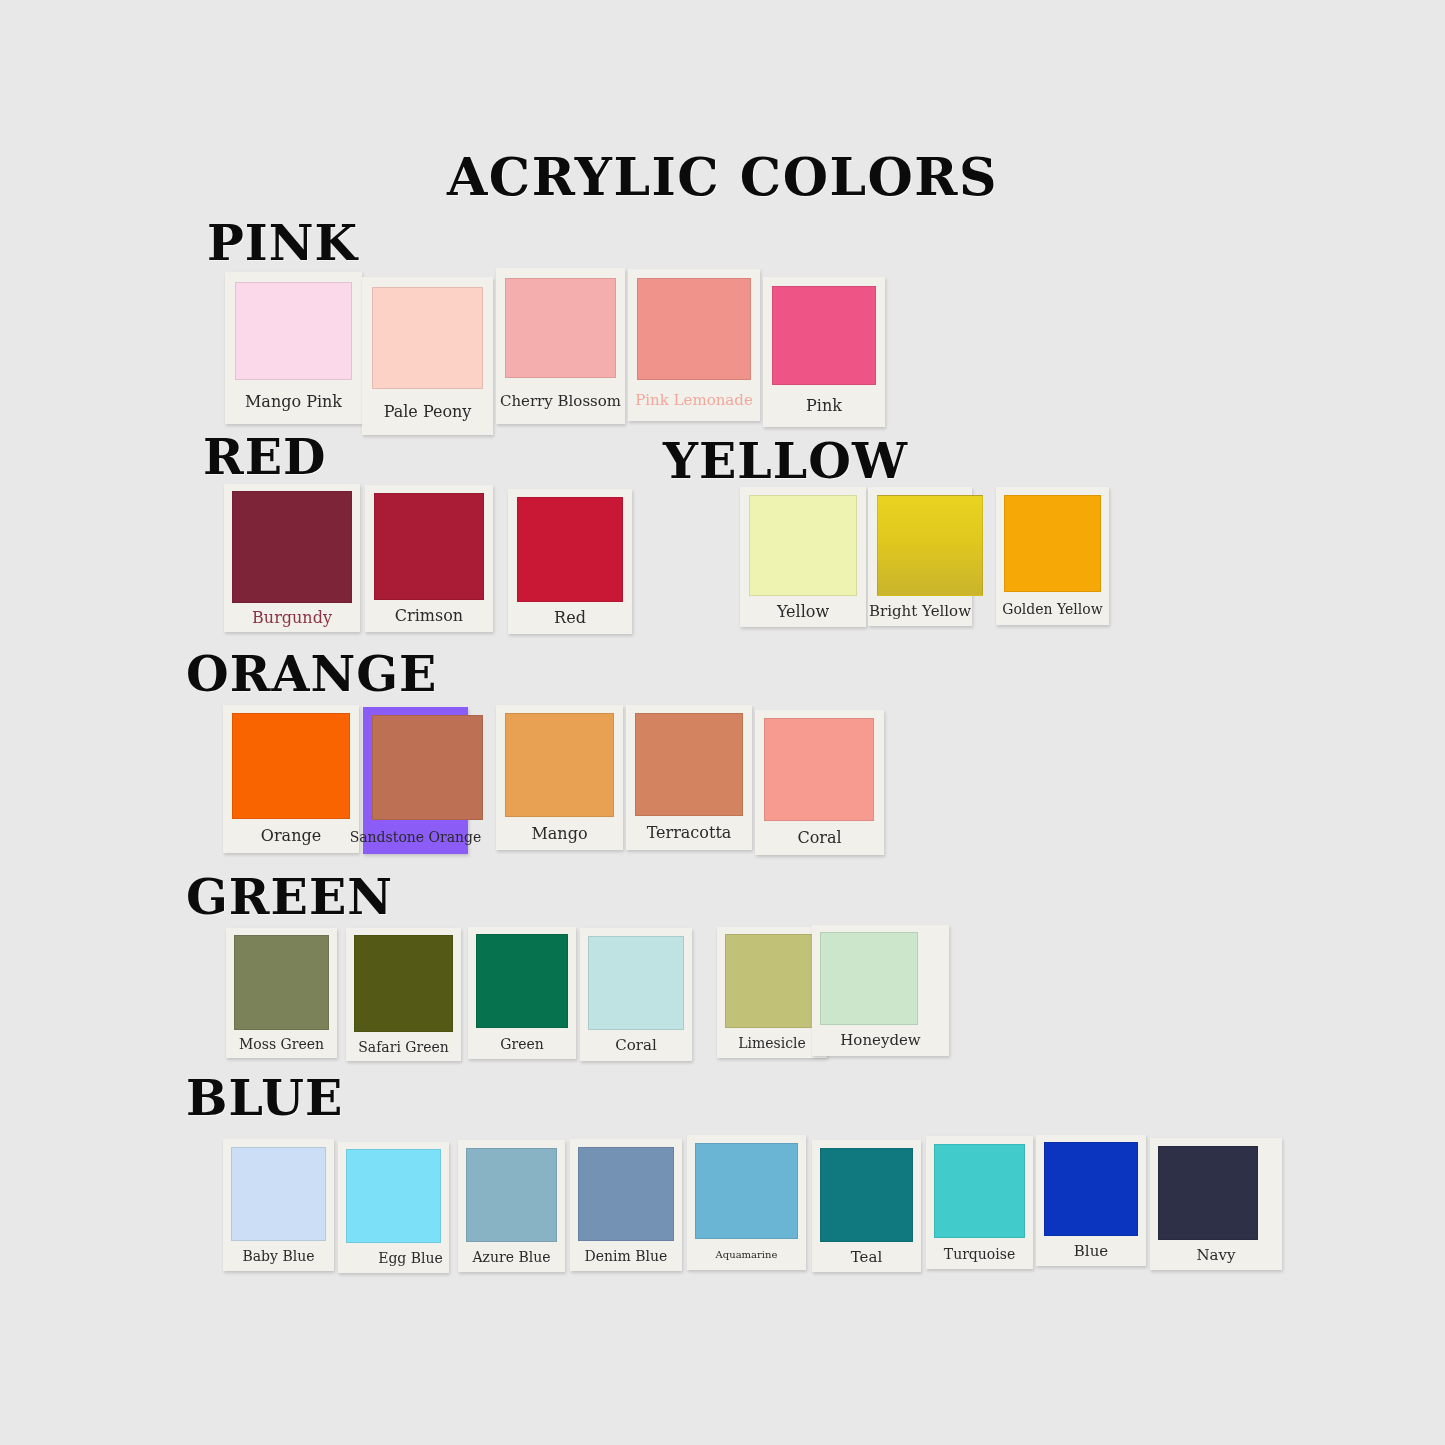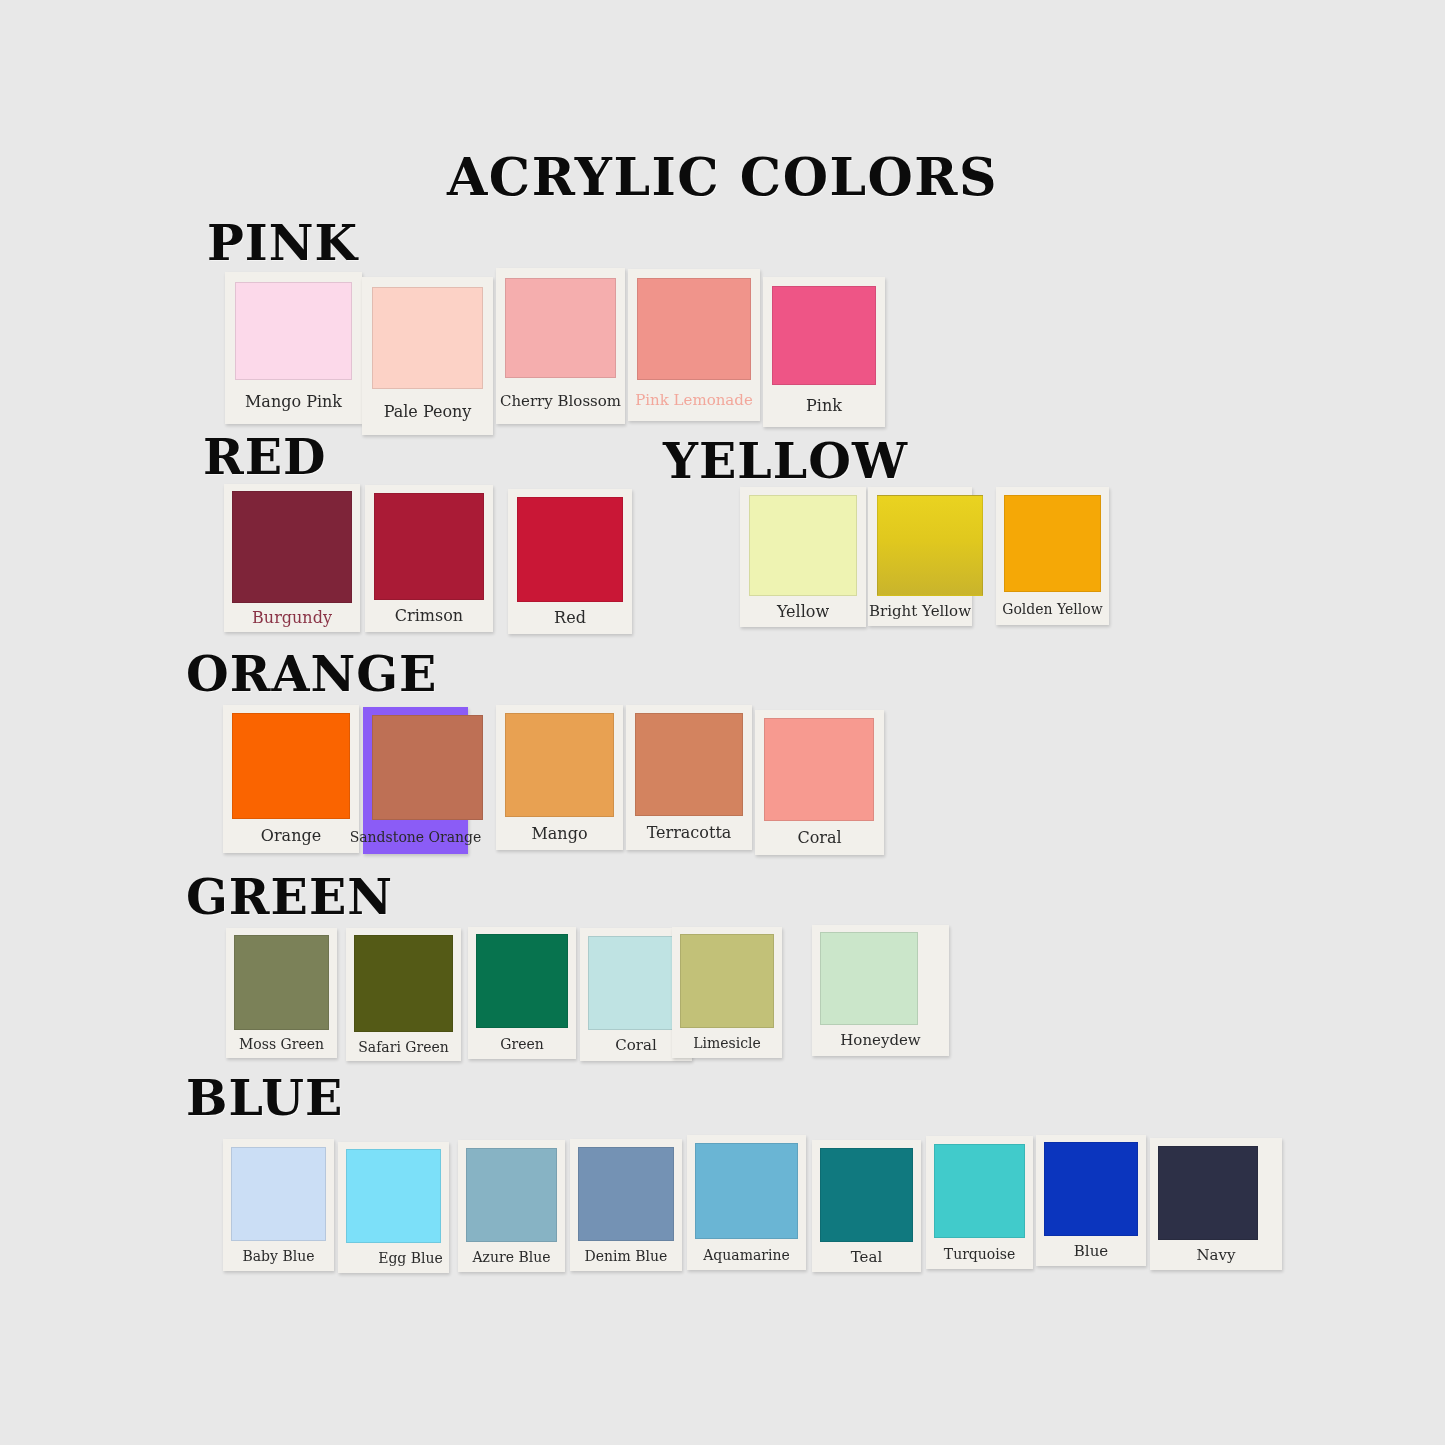--- a/index.html
+++ b/index.html
@@ -159,21 +159,21 @@
         <div class="caption" style="font-size: 14px; color: rgb(42, 42, 42);">Safari Green</div>
       </div>
       <div class="card" style="left: 468px; top: 927px; width: 108px; height: 132px; background: rgb(242, 240, 235);">
         <div class="chip" style="width: 92px; height: 94px; margin-top: 7px; margin-left: 8px; margin-right: auto; background: rgb(7, 115, 78);"></div>
         <div class="caption" style="font-size: 14px; color: rgb(42, 42, 42);">Green</div>
       </div>
       <div class="card" style="left: 580px; top: 928px; width: 112px; height: 133px; background: rgb(242, 240, 235);">
         <div class="chip" style="width: 96px; height: 94px; margin-top: 8px; margin-left: 8px; margin-right: auto; background: rgb(191, 227, 227);"></div>
         <div class="caption" style="font-size: 15px; color: rgb(42, 42, 42);">Coral</div>
       </div>
-      <div class="card" style="left: 672px; top: 927px; width: 110px; height: 131px; background: rgb(242, 240, 235);">
+      <div class="card" style="left: 717px; top: 927px; width: 110px; height: 131px; background: rgb(242, 240, 235);">
         <div class="chip" style="width: 94px; height: 94px; margin-top: 7px; margin-left: 8px; margin-right: auto; background: rgb(194, 193, 120);"></div>
         <div class="caption" style="font-size: 14px; color: rgb(42, 42, 42);">Limesicle</div>
       </div>
       <div class="card" style="left: 812px; top: 925px; width: 137px; height: 131px; background: rgb(242, 240, 235);">
         <div class="chip" style="width: 98px; height: 93px; margin-top: 7px; margin-left: 8px; margin-right: auto; background: rgb(203, 230, 202);"></div>
         <div class="caption" style="font-size: 15px; color: rgb(42, 42, 42);">Honeydew</div>
       </div>
       <div class="group-heading" style="left: 186px; top: 1069px;">BLUE</div>
       <div class="card" style="left: 223px; top: 1139px; width: 111px; height: 132px; background: rgb(242, 240, 235);">
         <div class="chip" style="width: 95px; height: 94px; margin-top: 8px; margin-left: 8px; margin-right: auto; background: rgb(203, 222, 245);"></div>
@@ -186,21 +186,21 @@
       <div class="card" style="left: 458px; top: 1140px; width: 107px; height: 132px; background: rgb(242, 240, 235);">
         <div class="chip" style="width: 91px; height: 94px; margin-top: 8px; margin-left: 8px; margin-right: auto; background: rgb(135, 179, 196);"></div>
         <div class="caption" style="font-size: 14px; color: rgb(42, 42, 42);">Azure Blue</div>
       </div>
       <div class="card" style="left: 570px; top: 1139px; width: 112px; height: 132px; background: rgb(242, 240, 235);">
         <div class="chip" style="width: 96px; height: 94px; margin-top: 8px; margin-left: 8px; margin-right: auto; background: rgb(116, 146, 180);"></div>
         <div class="caption" style="font-size: 14px; color: rgb(42, 42, 42);">Denim Blue</div>
       </div>
       <div class="card" style="left: 687px; top: 1135px; width: 119px; height: 135px; background: rgb(242, 240, 235);">
         <div class="chip" style="width: 103px; height: 96px; margin-top: 8px; margin-left: 8px; margin-right: auto; background: rgb(106, 181, 212);"></div>
-        <div class="caption" style="font-size: 14px; color: rgb(42, 42, 42);">Aquamarine</div>
+        <div class="caption" style="font-size: 10px; color: rgb(42, 42, 42);">Aquamarine</div>
       </div>
       <div class="card" style="left: 812px; top: 1140px; width: 109px; height: 132px; background: rgb(242, 240, 235);">
         <div class="chip" style="width: 93px; height: 94px; margin-top: 8px; margin-left: 8px; margin-right: auto; background: rgb(16, 121, 127);"></div>
         <div class="caption" style="font-size: 15px; color: rgb(42, 42, 42);">Teal</div>
       </div>
       <div class="card" style="left: 926px; top: 1136px; width: 107px; height: 133px; background: rgb(242, 240, 235);">
         <div class="chip" style="width: 91px; height: 94px; margin-top: 8px; margin-left: 8px; margin-right: auto; background: rgb(65, 203, 203);"></div>
         <div class="caption" style="font-size: 14px; color: rgb(42, 42, 42);">Turquoise</div>
       </div>
       <div class="card" style="left: 1036px; top: 1135px; width: 110px; height: 131px; background: rgb(242, 240, 235);">

